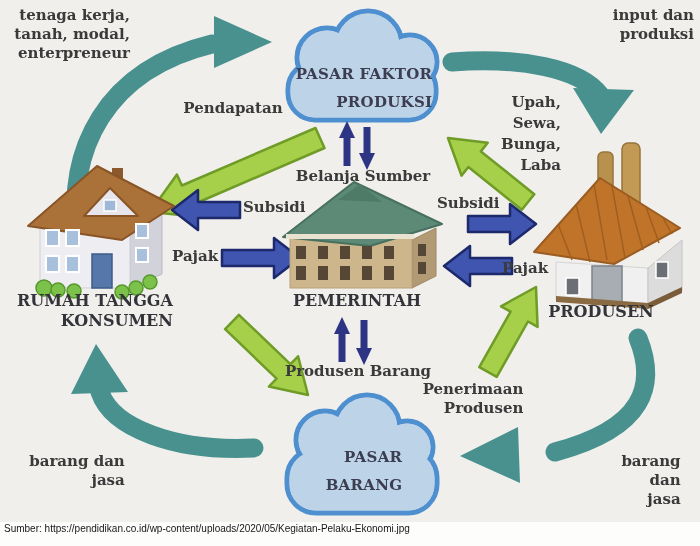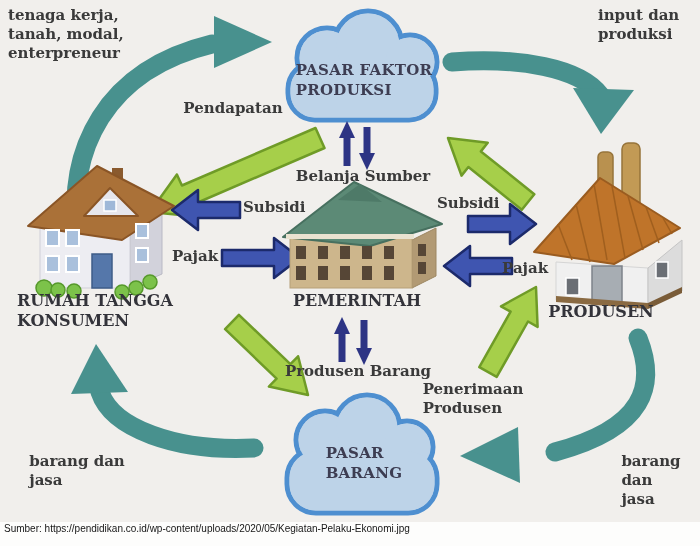--- a/index.html
+++ b/index.html
@@ -4,25 +4,25 @@
 <style>
   html,body{margin:0;padding:0;}
   #stage{
     position:relative;width:700px;height:546px;overflow:hidden;
     background:#fdfdfc;font-family:"DejaVu Serif",serif;
   }
   #diagram-bg{position:absolute;left:0;top:0;width:700px;height:522px;background:#f1efec;}
   #art{position:absolute;left:0;top:0;}
   .lbl{
     position:absolute;white-space:pre-line;color:#3a3a3a;font-weight:bold;
-    font-size:15px;line-height:19px;text-align:left;
+    font-size:15px;line-height:19px;text-align:right;
   }
   .ctr{transform:translateX(-50%);}
   .actor{font-size:16px;line-height:20px;color:#33333a;}
-  .cloudlbl{color:#3d3d52;letter-spacing:.3px;line-height:20px;}
+  .cloudlbl{color:#3d3d52;letter-spacing:.3px;line-height:28px;}
   .upah{line-height:21px;}
   #caption{
     position:absolute;left:4px;top:523px;width:696px;height:23px;
     font-family:"Liberation Sans",sans-serif;font-weight:normal;
     font-size:10px;color:#161616;background:transparent;white-space:nowrap;
     text-align:left;
   }
 </style>
 </head>
 <body>
@@ -189,20 +189,24 @@
 enterpreneur</div>
 
   <div class="lbl" style="left:598px;top:6px;width:96px;">input dan
 produksi</div>
 
   <div class="lbl ctr cloudlbl" style="left:364px;top:60px;">PASAR FAKTOR
 PRODUKSI</div>
 
   <div class="lbl ctr" style="left:233px;top:99px;">Pendapatan</div>
 
+  <div class="lbl upah ctr" style="left:531px;top:92px;">Upah,
+Sewa,
+Bunga,
+Laba</div>
 
   <div class="lbl ctr" style="left:363px;top:167px;">Belanja Sumber</div>
 
   <div class="lbl" style="left:243px;top:198px;">Subsidi</div>
 
   <div class="lbl" style="left:172px;top:247px;">Pajak</div>
 
 
   <div class="lbl" style="left:437px;top:194px;">Subsidi</div>
 

